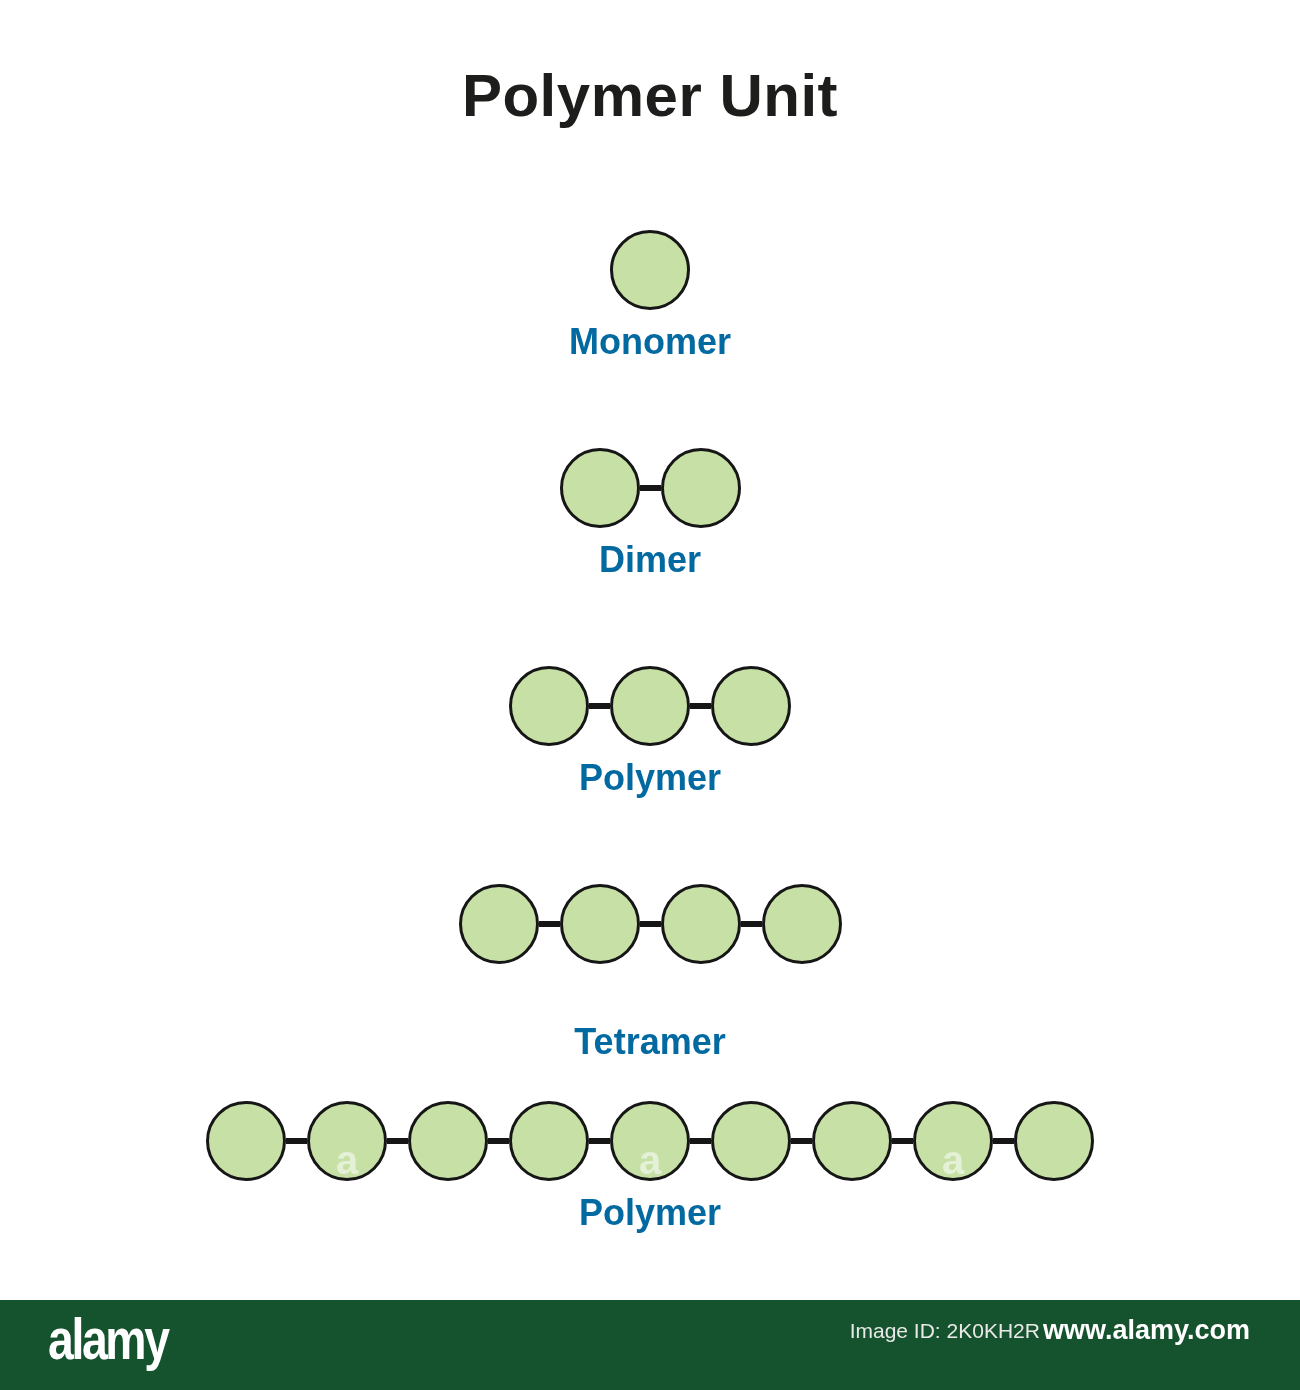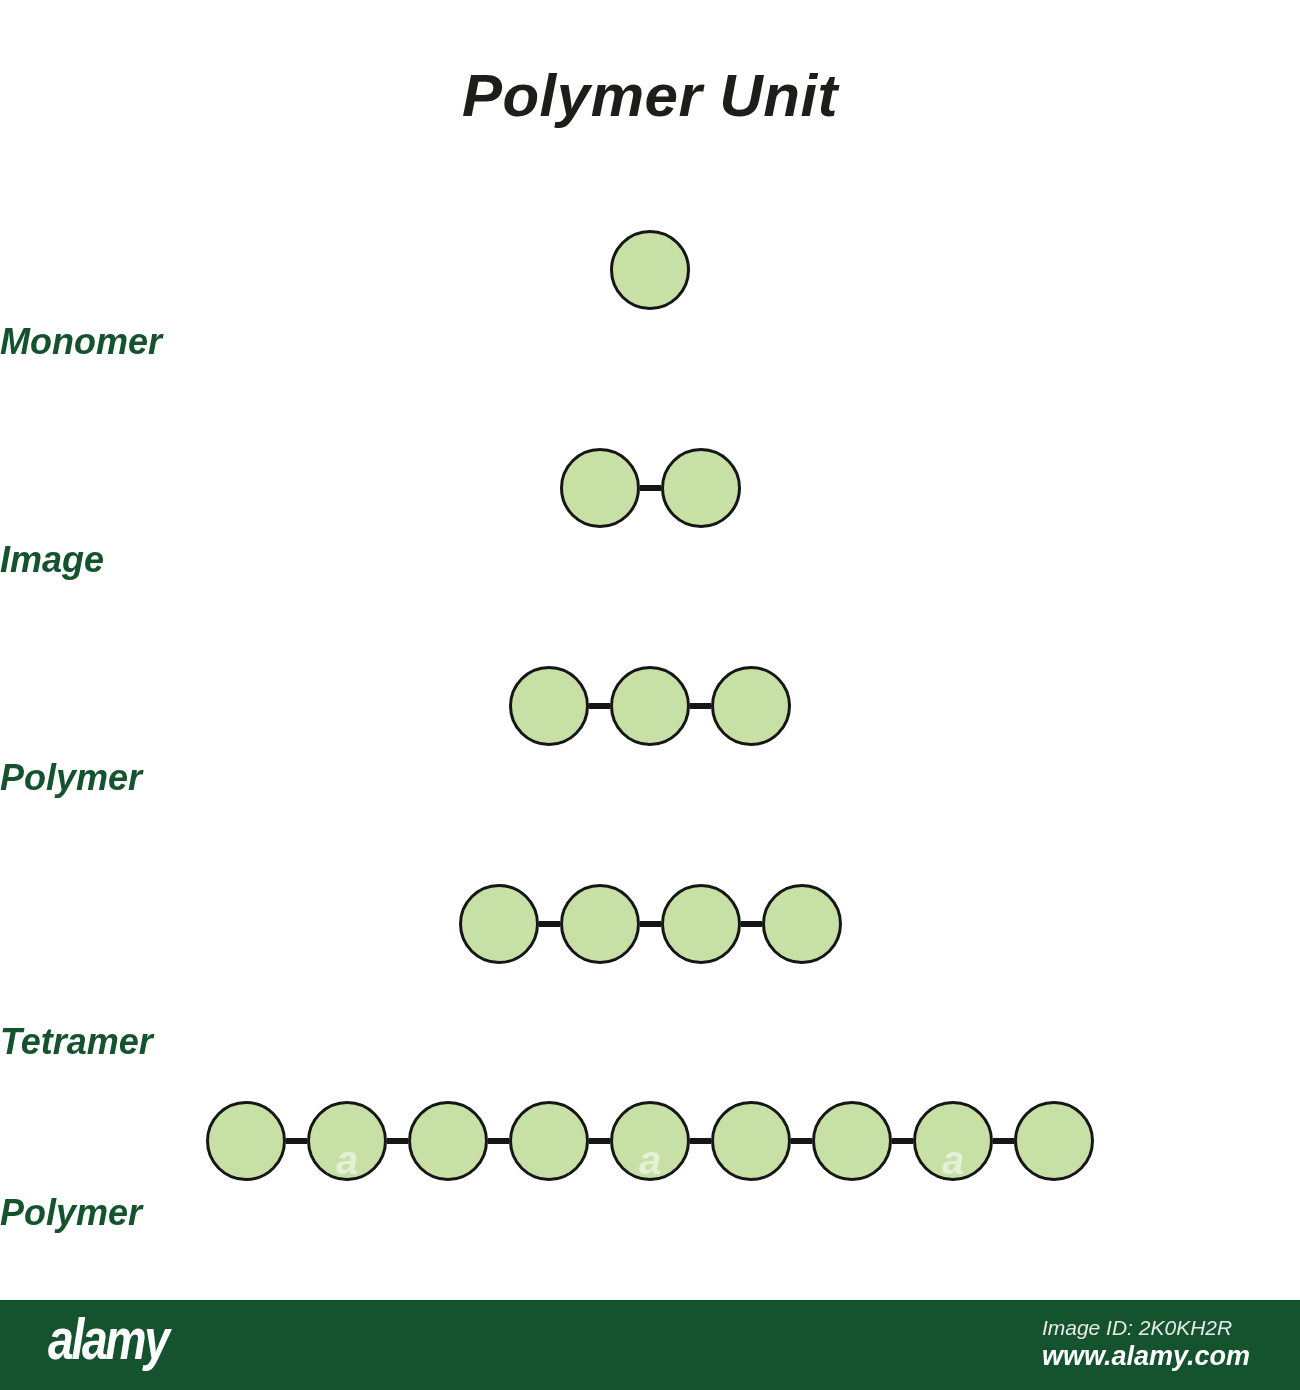--- a/index.html
+++ b/index.html
@@ -9,21 +9,20 @@
     width: 1300px;
     height: 1390px;
     position: relative;
     overflow: hidden;
   }
   .stage {
     position: absolute;
     left: 0; top: 0;
     width: 1300px; height: 1390px;
     background: #ffffff;
-    font-style: italic;
   }
   .title {
     position: absolute;
     top: 66px;
     left: 0;
     width: 100%;
     text-align: center;
     font-size: 60px;
     font-weight: bold;
     color: #1d1d1b;
@@ -50,24 +49,24 @@
   .bond {
     width: 21px;
     height: 6px;
     background: #161616;
     flex: 0 0 auto;
   }
   .row-label {
     position: absolute;
     left: 0;
     width: 100%;
-    text-align: left;
+    text-align: center;
     font-size: 36px;
     font-weight: bold;
-    color: #14532d;
+    color: #0369a1;
     line-height: 44px;
   }
   .wm {
     position: absolute;
     left: 50%;
     bottom: -2px;
     transform: translateX(-50%);
     font-size: 40px;
     font-weight: bold;
     color: rgba(255,255,255,0.55);
@@ -92,22 +91,21 @@
     letter-spacing: -3px;
     transform: scaleX(0.8);
     transform-origin: left center;
     line-height: 1;
   }
   .footer-right {
     position: absolute;
     right: 50px;
     top: 16px;
     display: flex;
-    flex-direction: column;
-    align-items: flex-start;
+    align-items: center;
     gap: 3px;
   }
   .image-id {
     color: #e9e9e9;
     font-size: 21px;
     font-weight: normal;
     line-height: 1.1;
   }
   .website {
     color: #ffffff;
@@ -124,21 +122,21 @@
   <div id="rows-host">
       <div class="chain-row" style="top: 230px;">
         <div class="unit-circle" style="background: rgb(198, 224, 166); border-color: rgb(22, 22, 22);"></div>
       </div>
       <div class="row-label" style="top: 320px;">Monomer</div>
       <div class="chain-row" style="top: 448px;">
         <div class="unit-circle" style="background: rgb(198, 224, 166); border-color: rgb(22, 22, 22);"></div>
         <div class="bond" style="background: rgb(22, 22, 22);"></div>
         <div class="unit-circle" style="background: rgb(198, 224, 166); border-color: rgb(22, 22, 22);"></div>
       </div>
-      <div class="row-label" style="top: 538px;">Image</div>
+      <div class="row-label" style="top: 538px;">Dimer</div>
       <div class="chain-row" style="top: 666px;">
         <div class="unit-circle" style="background: rgb(198, 224, 166); border-color: rgb(22, 22, 22);"></div>
         <div class="bond" style="background: rgb(22, 22, 22);"></div>
         <div class="unit-circle" style="background: rgb(198, 224, 166); border-color: rgb(22, 22, 22);"></div>
         <div class="bond" style="background: rgb(22, 22, 22);"></div>
         <div class="unit-circle" style="background: rgb(198, 224, 166); border-color: rgb(22, 22, 22);"></div>
       </div>
       <div class="row-label" style="top: 756px;">Polymer</div>
       <div class="chain-row" style="top: 884px;">
         <div class="unit-circle" style="background: rgb(198, 224, 166); border-color: rgb(22, 22, 22);"></div>

